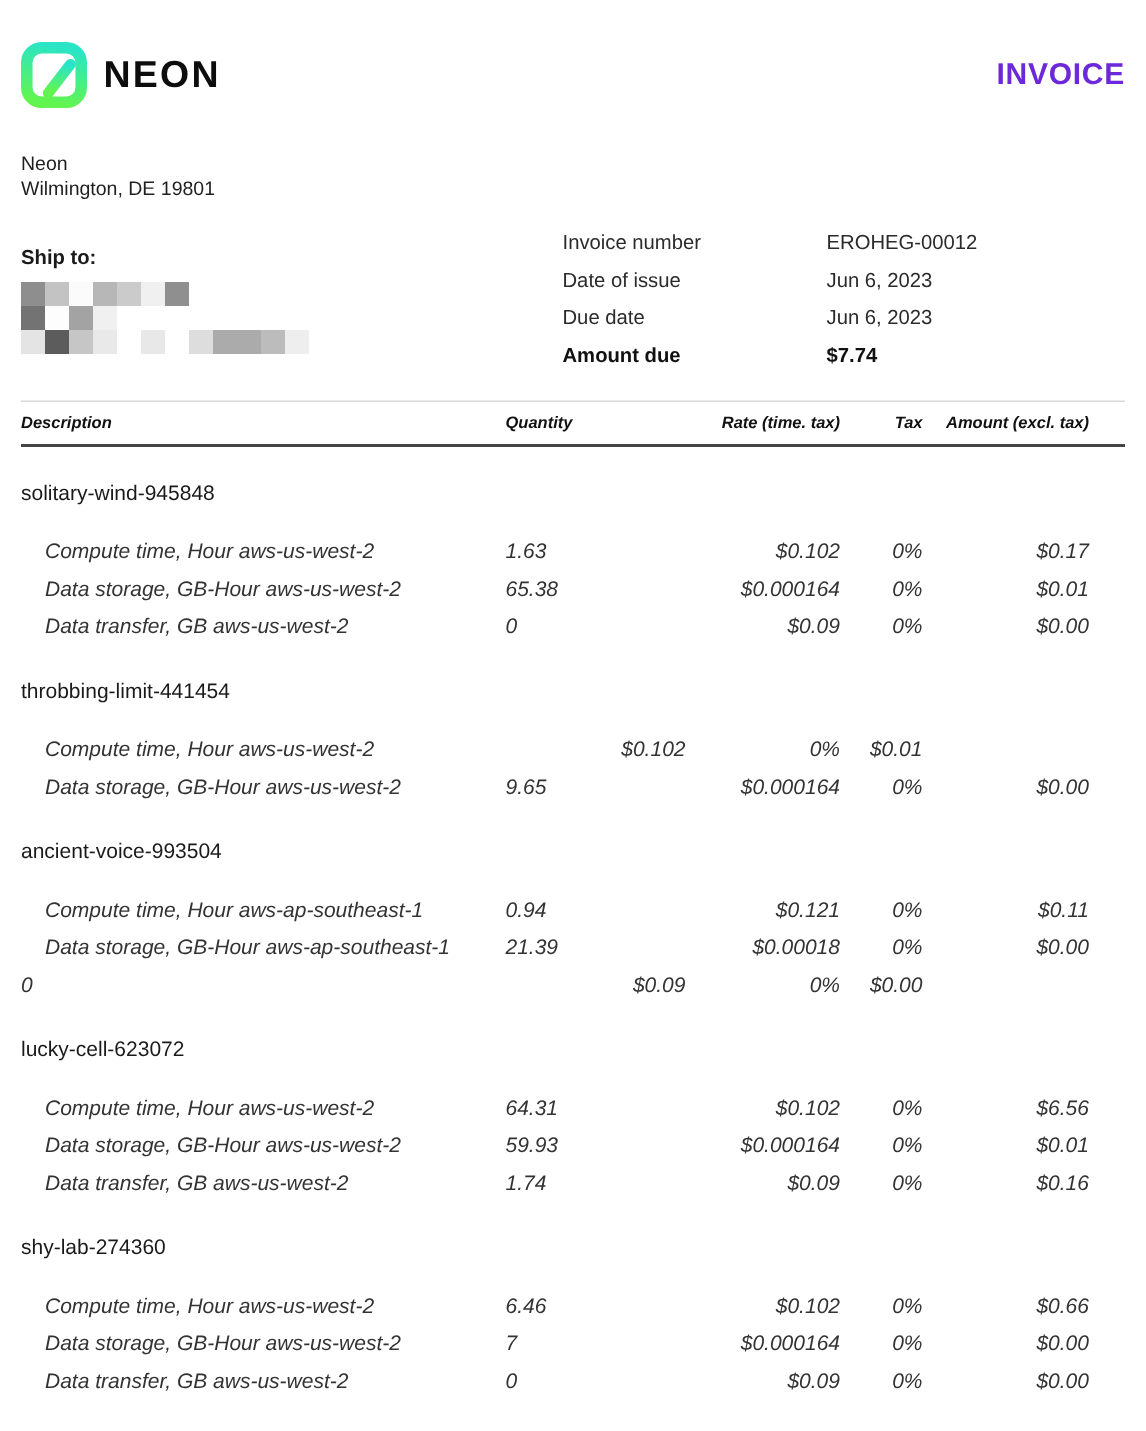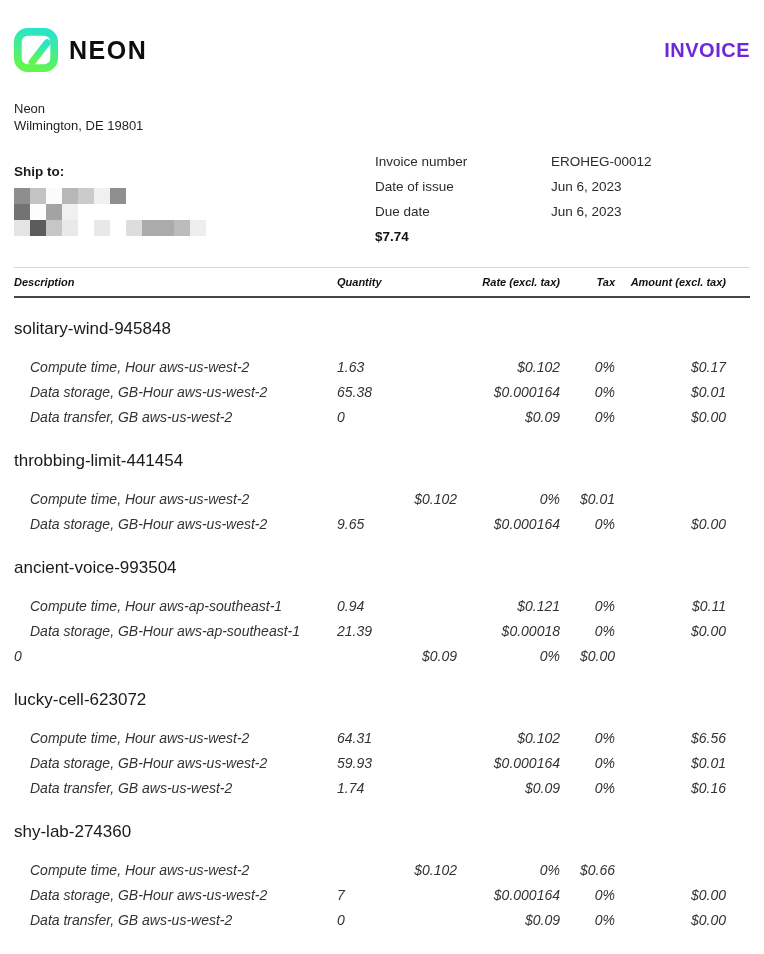--- a/index.html
+++ b/index.html
@@ -29,21 +29,21 @@
   .meta-row .meta-label { width:176px; }
   .meta-row.bold .meta-label, .meta-row.bold .meta-value { font-weight:bold; color:#111; }
 
   
   .invoice-table { margin-top:18px; }
   .t-head, .item-row { display:grid; grid-template-columns:323px 120px 103px 55px 111px;font-style:italic; }
   .t-head { border-top:1px solid #d8d8d8; border-bottom:2px solid #454545; padding:8px 0; font-size:11px; font-weight:bold; color:#111111; }
   .t-head .h-rate, .t-head .h-tax, .t-head .h-amount,
   .item-row .c-rate, .item-row .c-tax, .item-row .c-amount { text-align:right; }
   .table-group { padding-top:22px; }
-  .group-name { font-size:17px; color:#1a1a1a; line-height:17px; margin-bottom:18px; }
+  .group-name { font-size:14px; color:#1a1a1a; line-height:17px; margin-bottom:18px; }
   .item-row { line-height:25px; font-size:14px; color:#333333; }
   .item-row .c-description { padding-left:16px; }
 </style>
 </head>
 <body>
 
 <div class="page">
 
   <div class="top-row">
     <div class="logo-lockup">
@@ -112,30 +112,31 @@
         </div>
         <div class="meta-row">
           <div class="meta-label">Date of issue</div>
           <div class="meta-value">Jun 6, 2023</div>
         </div>
         <div class="meta-row">
           <div class="meta-label">Due date</div>
           <div class="meta-value">Jun 6, 2023</div>
         </div>
         <div class="meta-row bold">
+          <div class="meta-label">Amount due</div>
           <div class="meta-value">$7.74</div>
         </div>
       </div>
   </div>
 
   <div class="invoice-table">
     <div class="t-head">
       <div class="h-description">Description</div>
       <div class="h-quantity">Quantity</div>
-      <div class="h-rate">Rate (excl. tax)</div>
+      <div class="h-rate">Rate (time. tax)</div>
       <div class="h-tax">Tax</div>
       <div class="h-amount">Amount (excl. tax)</div>
     </div>
     <div>
         <div class="table-group">
           <div class="group-name">solitary-wind-945848</div>
           <div class="item-row">
             <div class="cell c-description">Compute time, Hour aws-us-west-2</div>
             <div class="cell c-quantity">1.63</div>
             <div class="cell c-rate">$0.102</div>
@@ -217,20 +218,21 @@
             <div class="cell c-quantity">1.74</div>
             <div class="cell c-rate">$0.09</div>
             <div class="cell c-tax">0%</div>
             <div class="cell c-amount">$0.16</div>
           </div>
         </div>
         <div class="table-group">
           <div class="group-name">shy-lab-274360</div>
           <div class="item-row">
             <div class="cell c-description">Compute time, Hour aws-us-west-2</div>
+            <div class="cell c-quantity">6.46</div>
             <div class="cell c-rate">$0.102</div>
             <div class="cell c-tax">0%</div>
             <div class="cell c-amount">$0.66</div>
           </div>
           <div class="item-row">
             <div class="cell c-description">Data storage, GB-Hour aws-us-west-2</div>
             <div class="cell c-quantity">7</div>
             <div class="cell c-rate">$0.000164</div>
             <div class="cell c-tax">0%</div>
             <div class="cell c-amount">$0.00</div>

